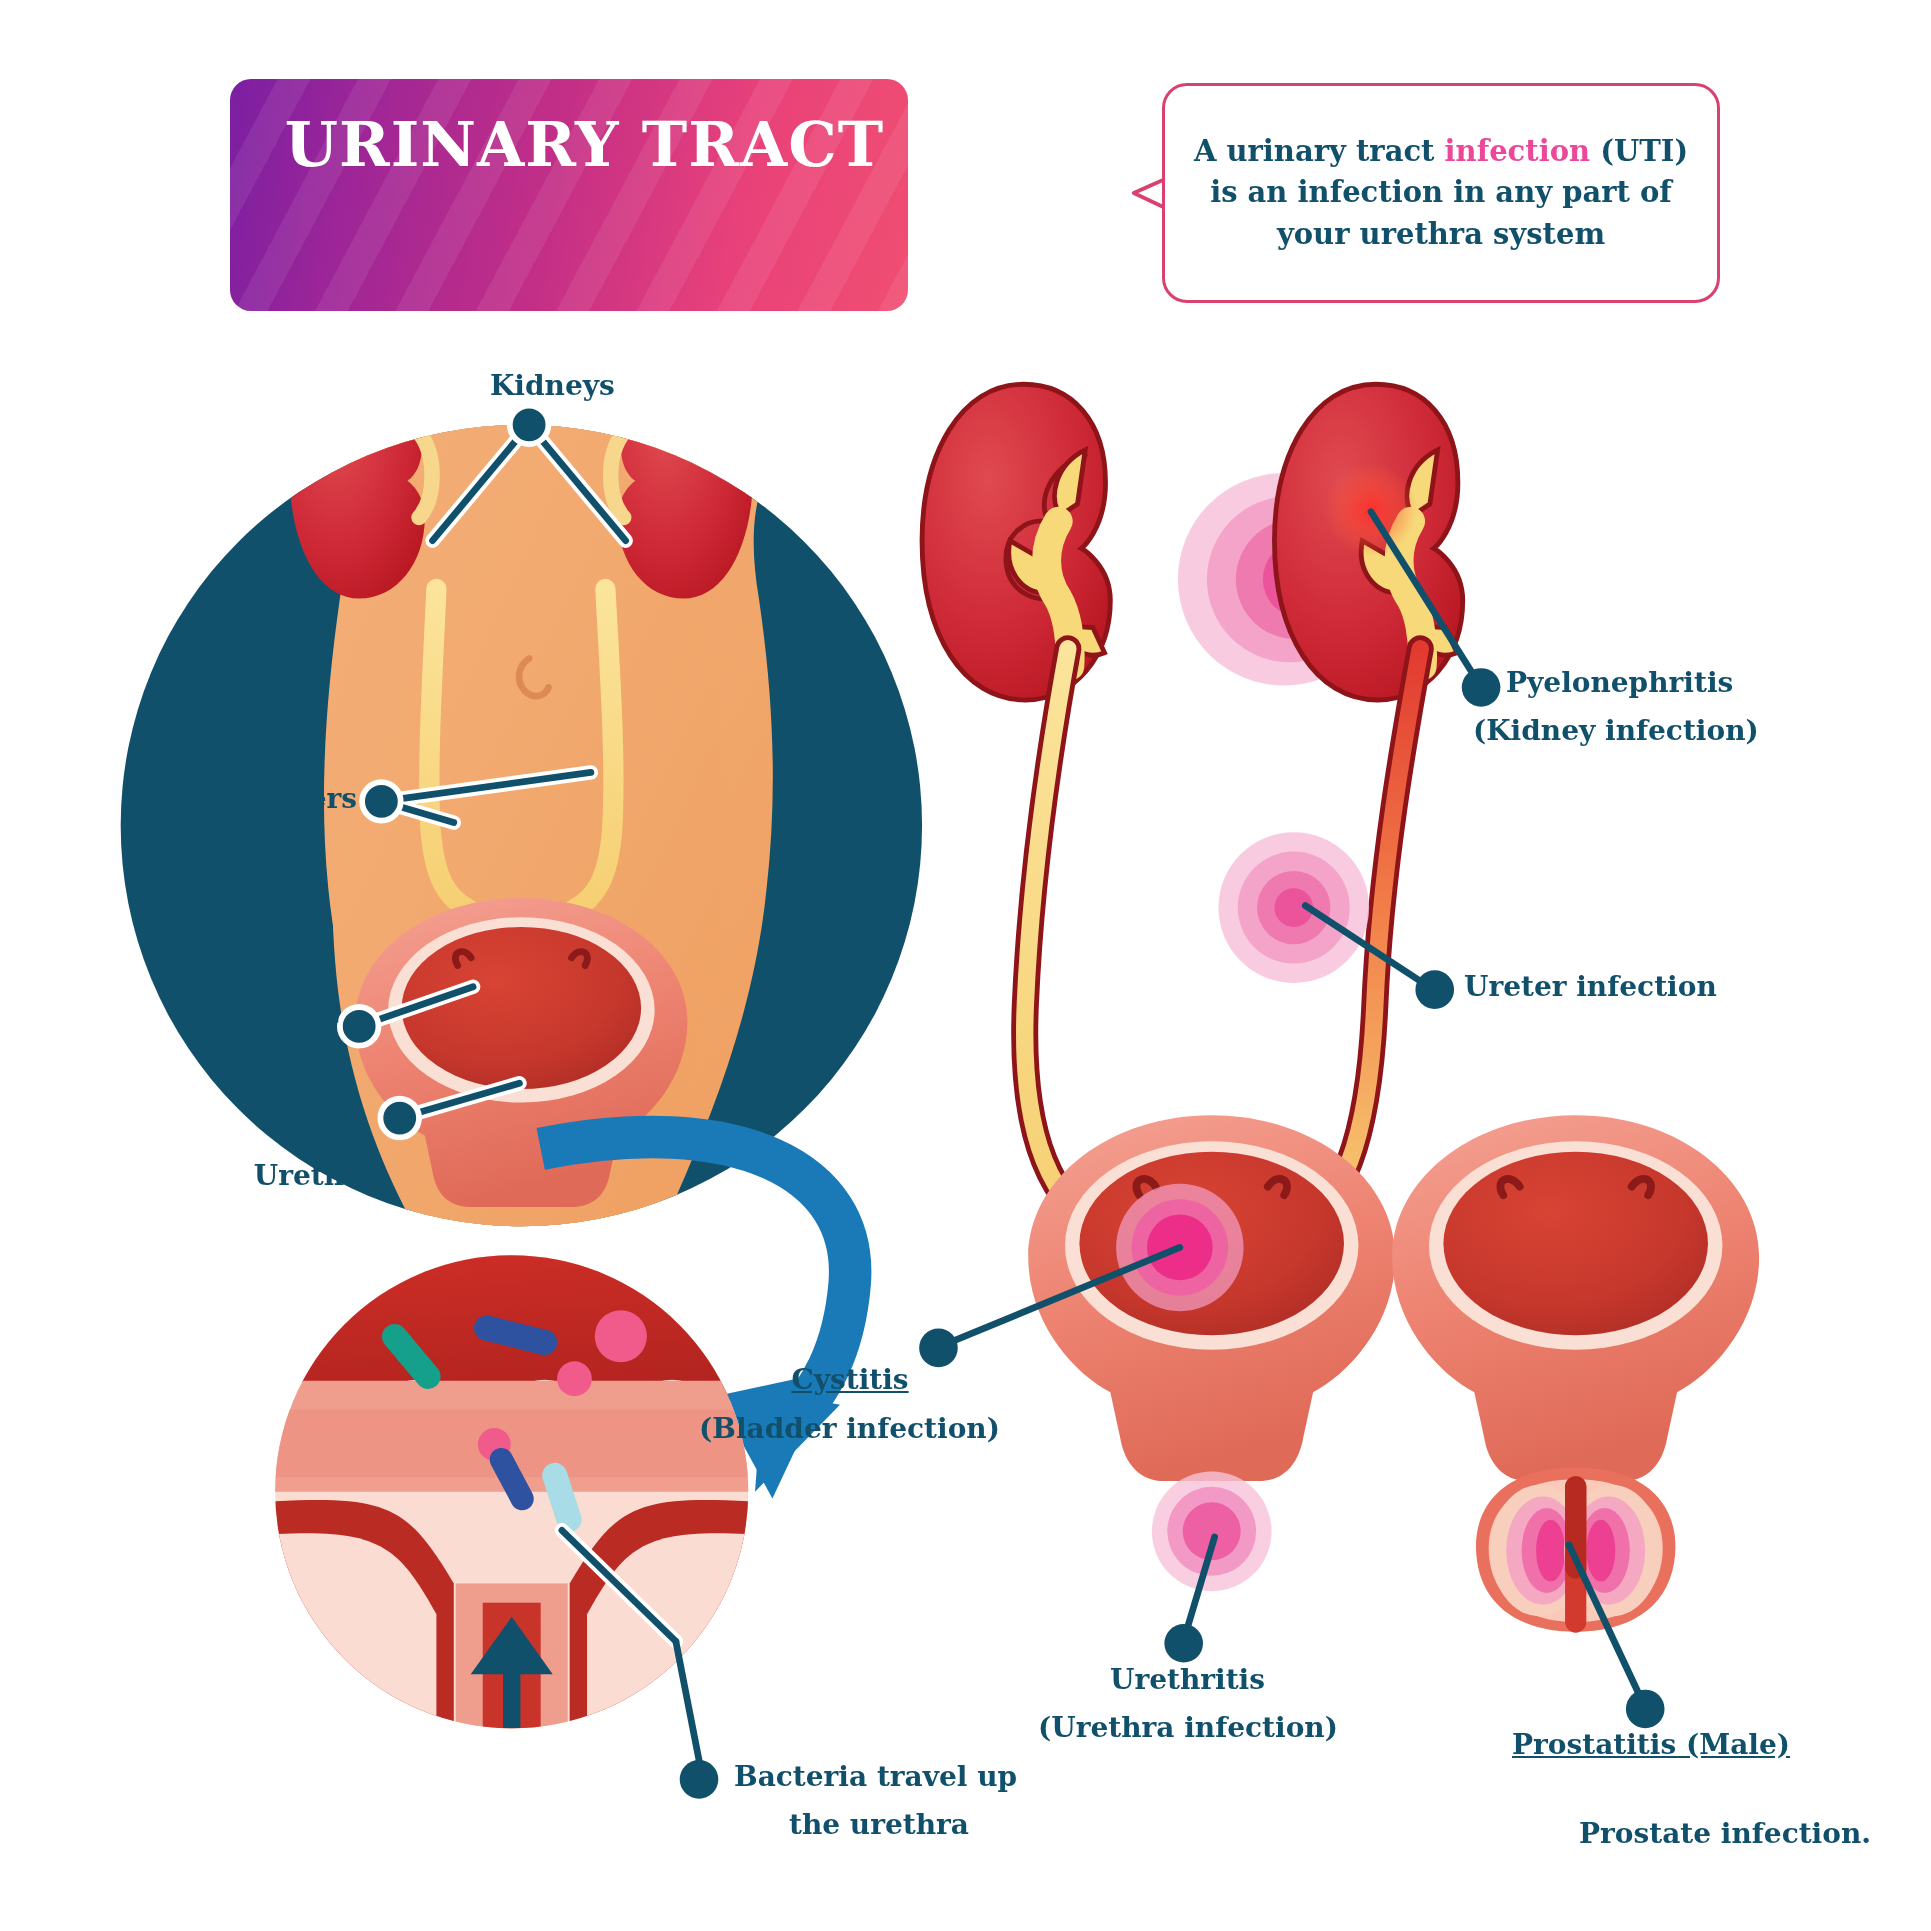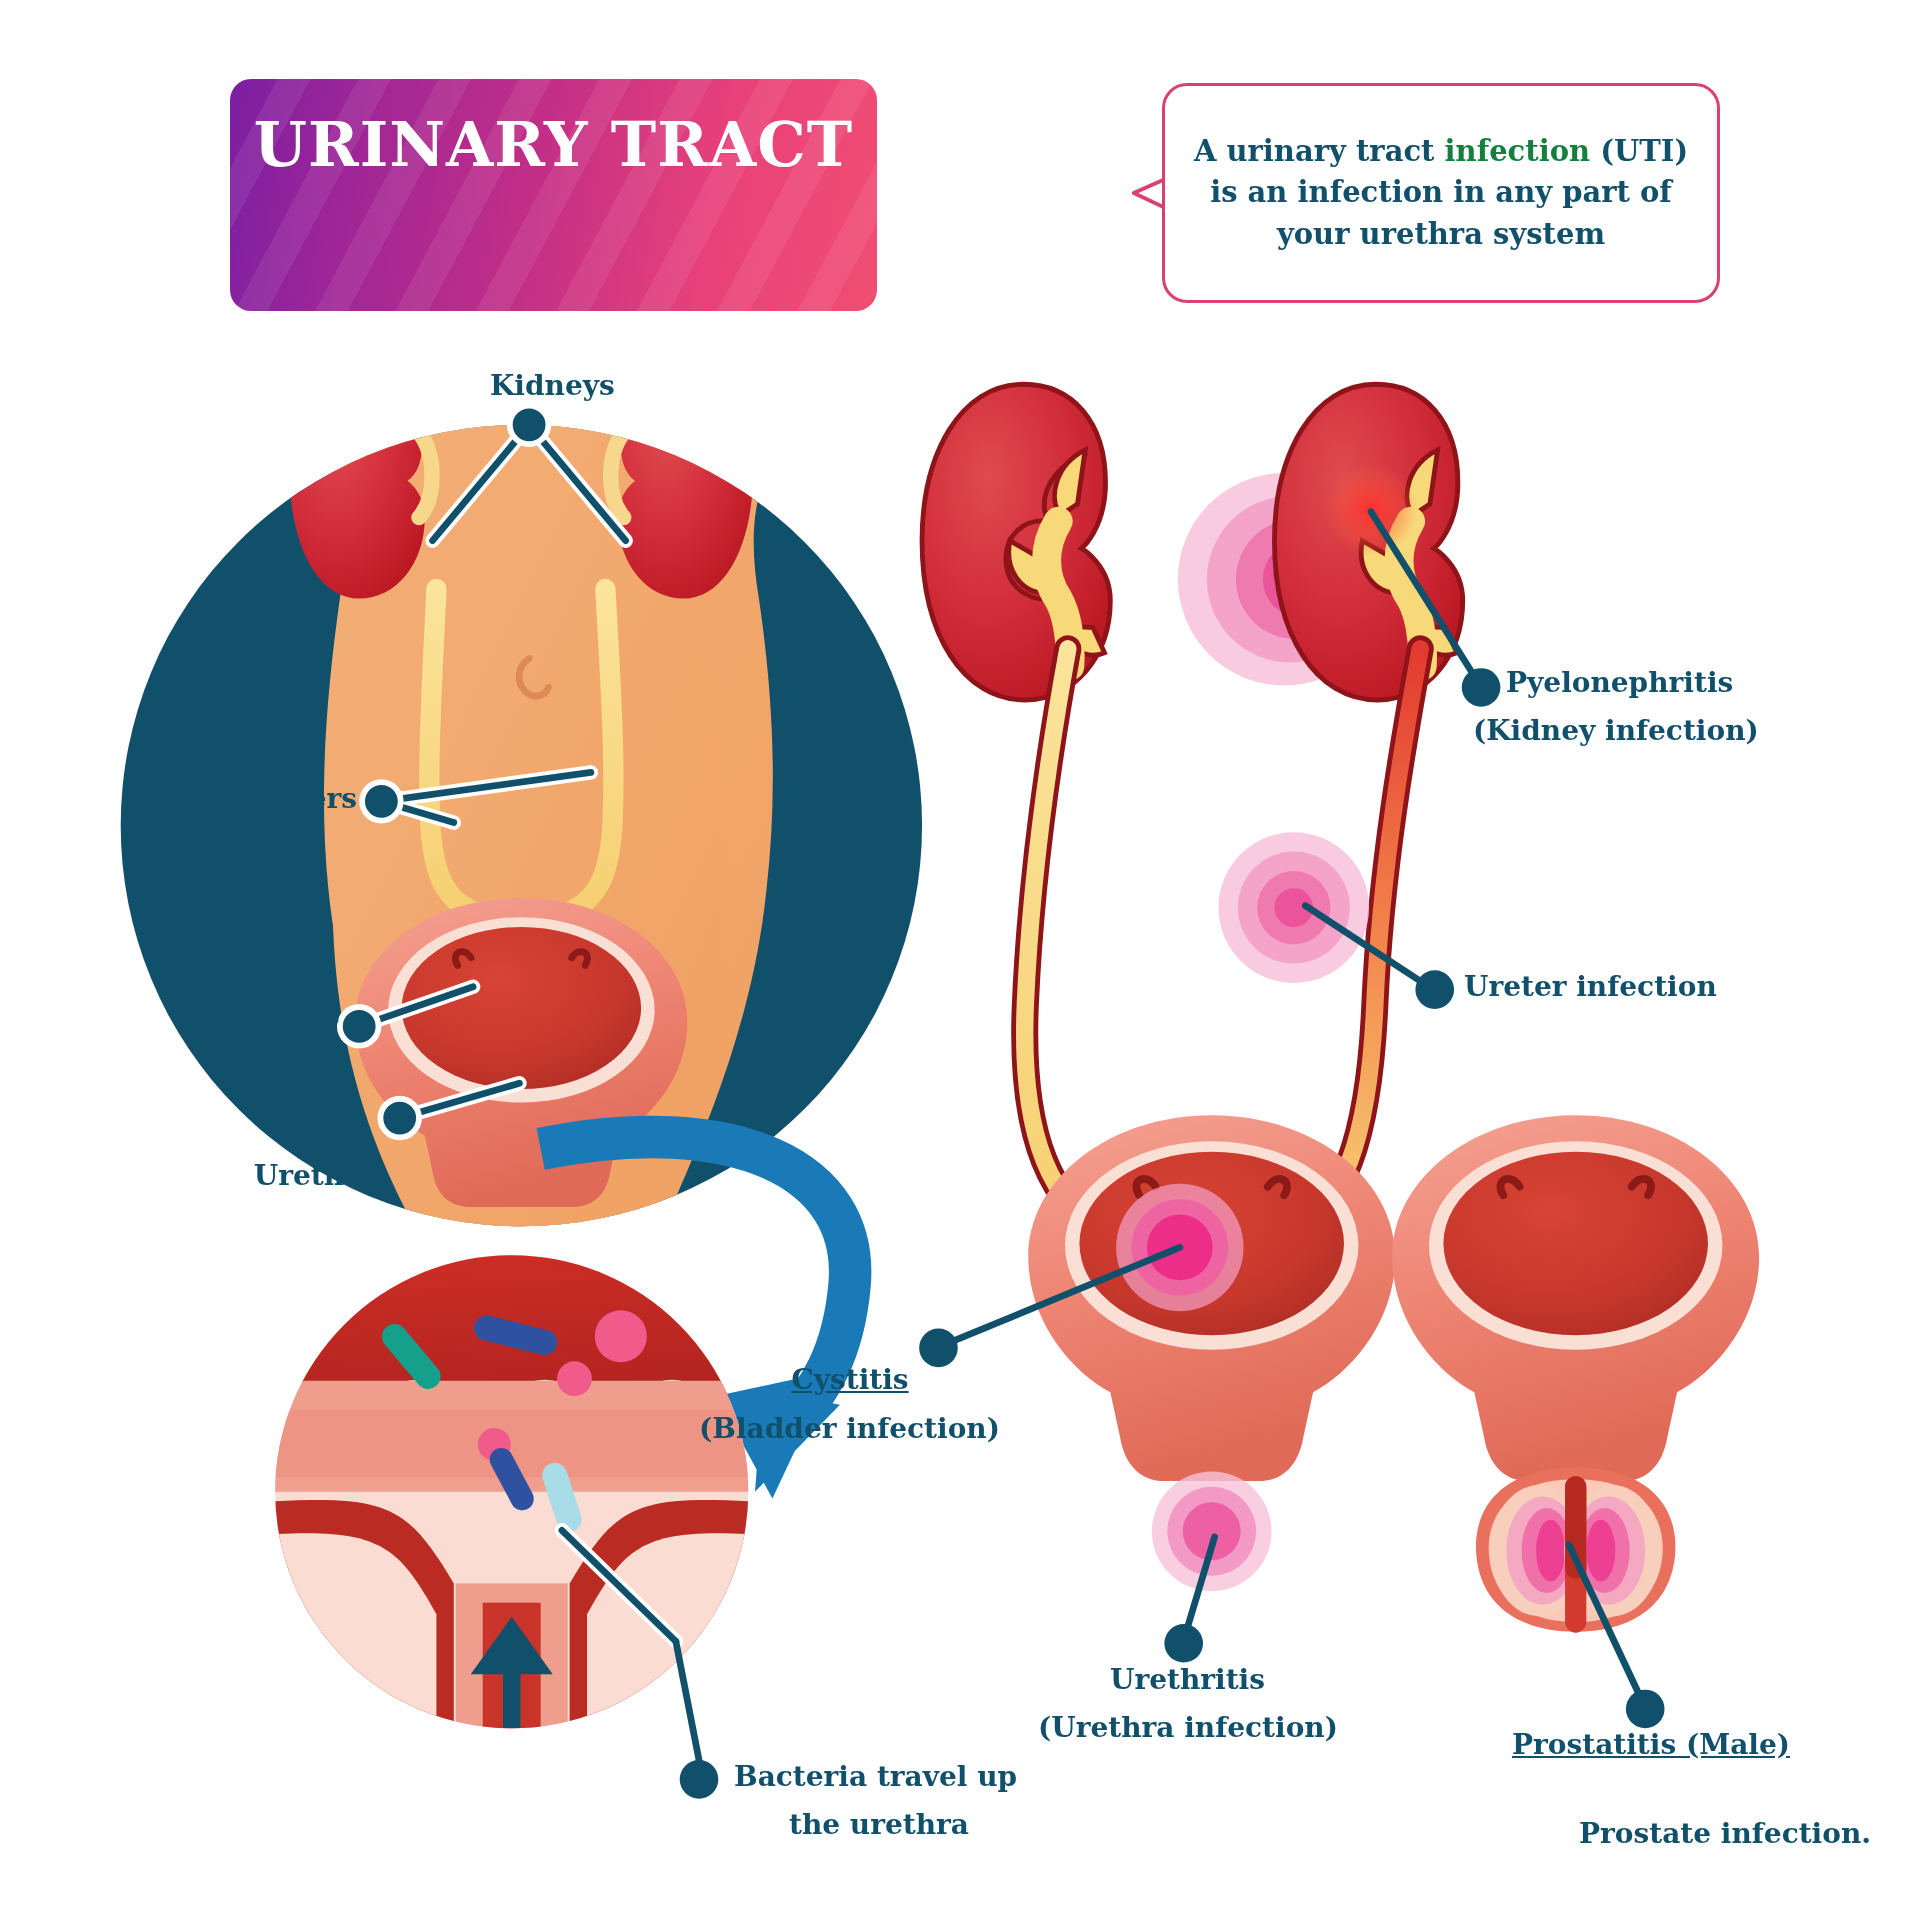--- a/index.html
+++ b/index.html
@@ -8,20 +8,21 @@
     font-family:"Liberation Serif", serif;
     background:#ffffff;
   }
   .stage{position:absolute;left:0;top:0;width:1931px;height:1931px;}
 
   
   #title-banner{
     position:absolute;left:230px;top:79px;width:647px;height:232px;
     border-radius:21px;overflow:hidden;
     background:linear-gradient(100deg,#7b1fa2 0%,#9c2598 18%,#c42f86 48%,#e8417a 74%,#f04e72 100%);
+    padding-left:31px;
   }
   #title-banner .stripes{
     position:absolute;inset:0;
     background:repeating-linear-gradient(118deg,
       rgba(255,255,255,0.00) 0px, rgba(255,255,255,0.00) 42px,
       rgba(255,255,255,0.075) 42px, rgba(255,255,255,0.075) 71px);
   }
   #title-banner .ttext{
     position:relative;z-index:2;
     color:#ffffff;text-align:center;
@@ -39,21 +40,21 @@
     border:3.9px solid #d9416f;border-radius:25px;background:#fff;
     box-sizing:border-box;
     display:flex;align-items:center;justify-content:center;
   }
   #callout-box .ctext{
     text-align:center;color:#11506b;
     font-family:"DejaVu Serif", serif;
     font-weight:bold;font-size:29px;line-height:1.42;
     padding:0 23px;
   }
-  #callout-box .hl{color:#15803d;text-align:right;}
+  #callout-box .hl{color:#ec4899;text-align:right;}
   .callout-tail{position:absolute;left:1128px;top:143px;width:42px;height:101px;}
 
   
   .lbl{
     position:absolute;color:#11506b;
     font-family:"DejaVu Serif", serif;
     font-weight:bold;line-height:1.2;white-space:pre;
   }
   .lbl.s31{font-size:28px;}
   .lbl.r{text-align:right;}

